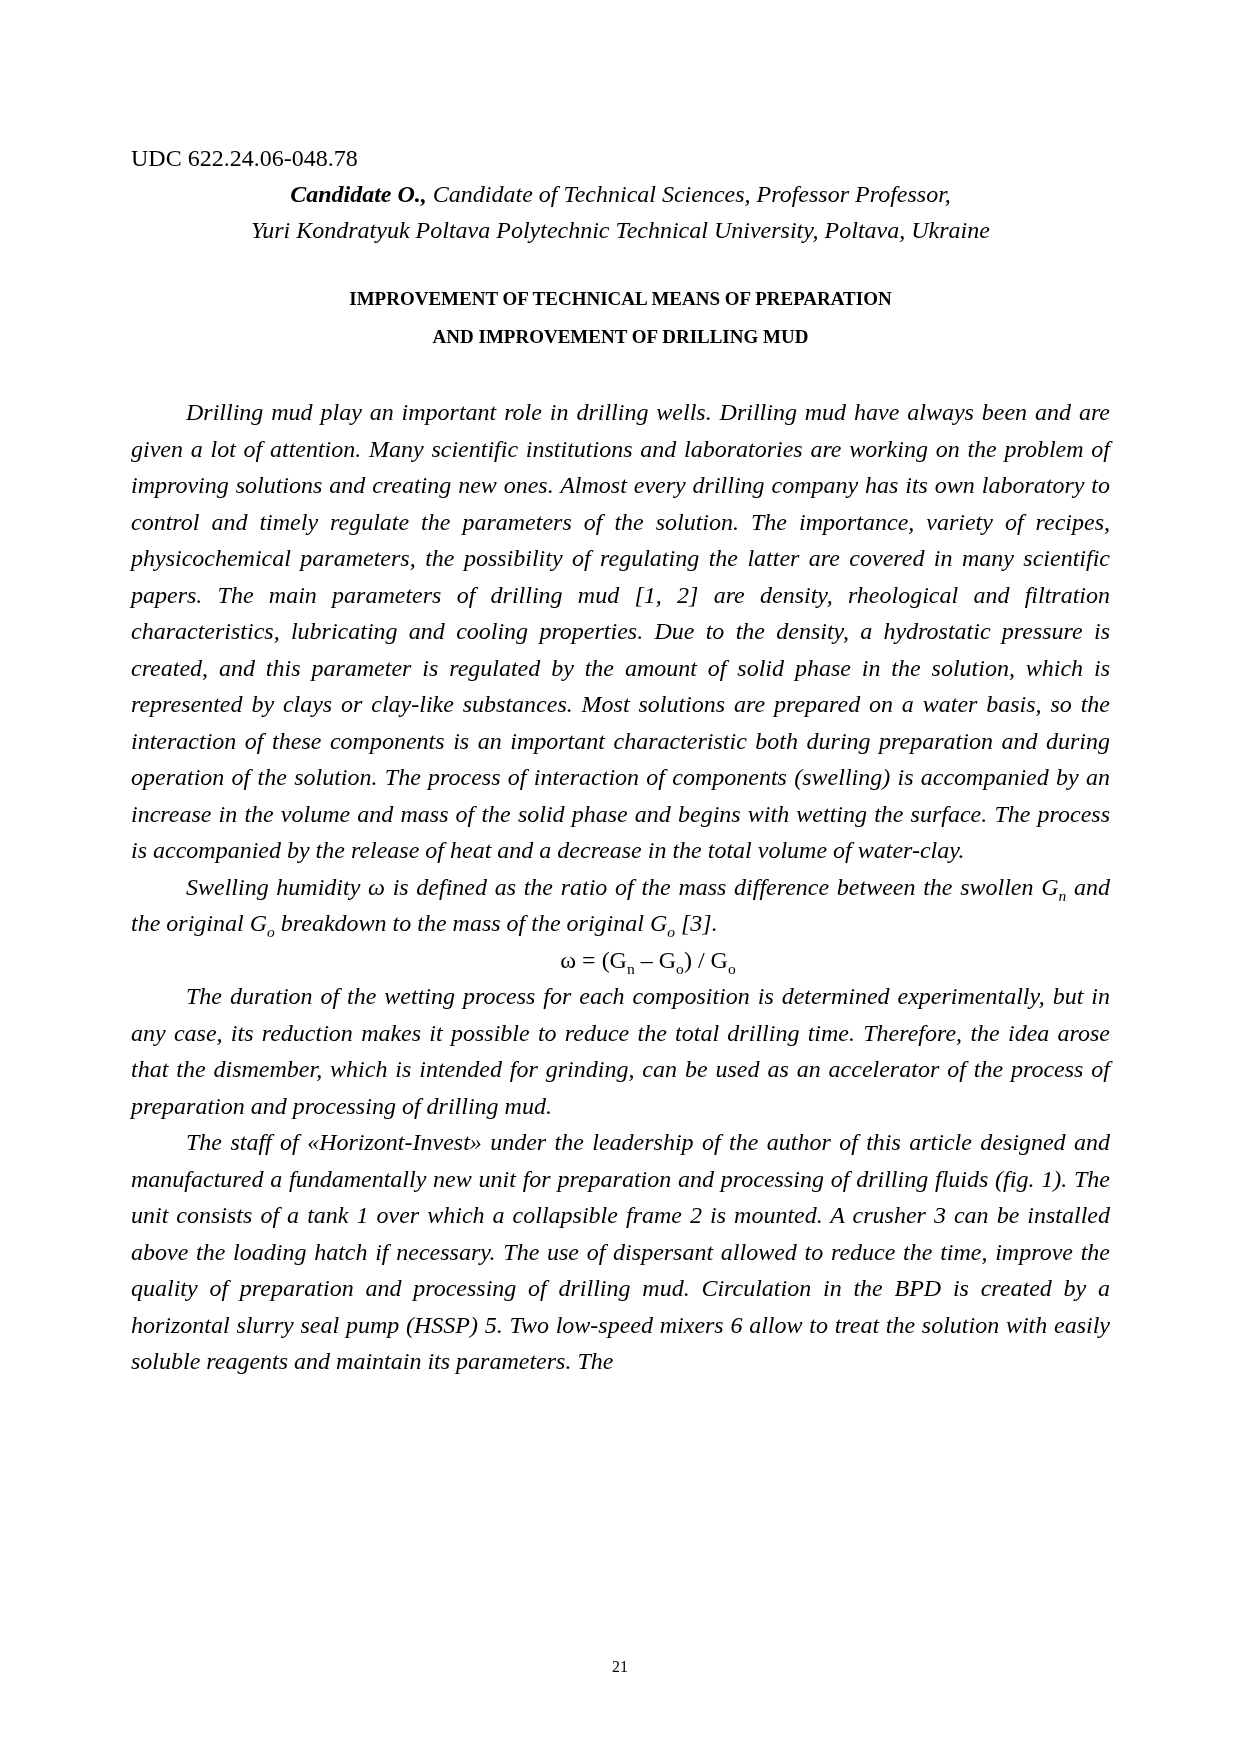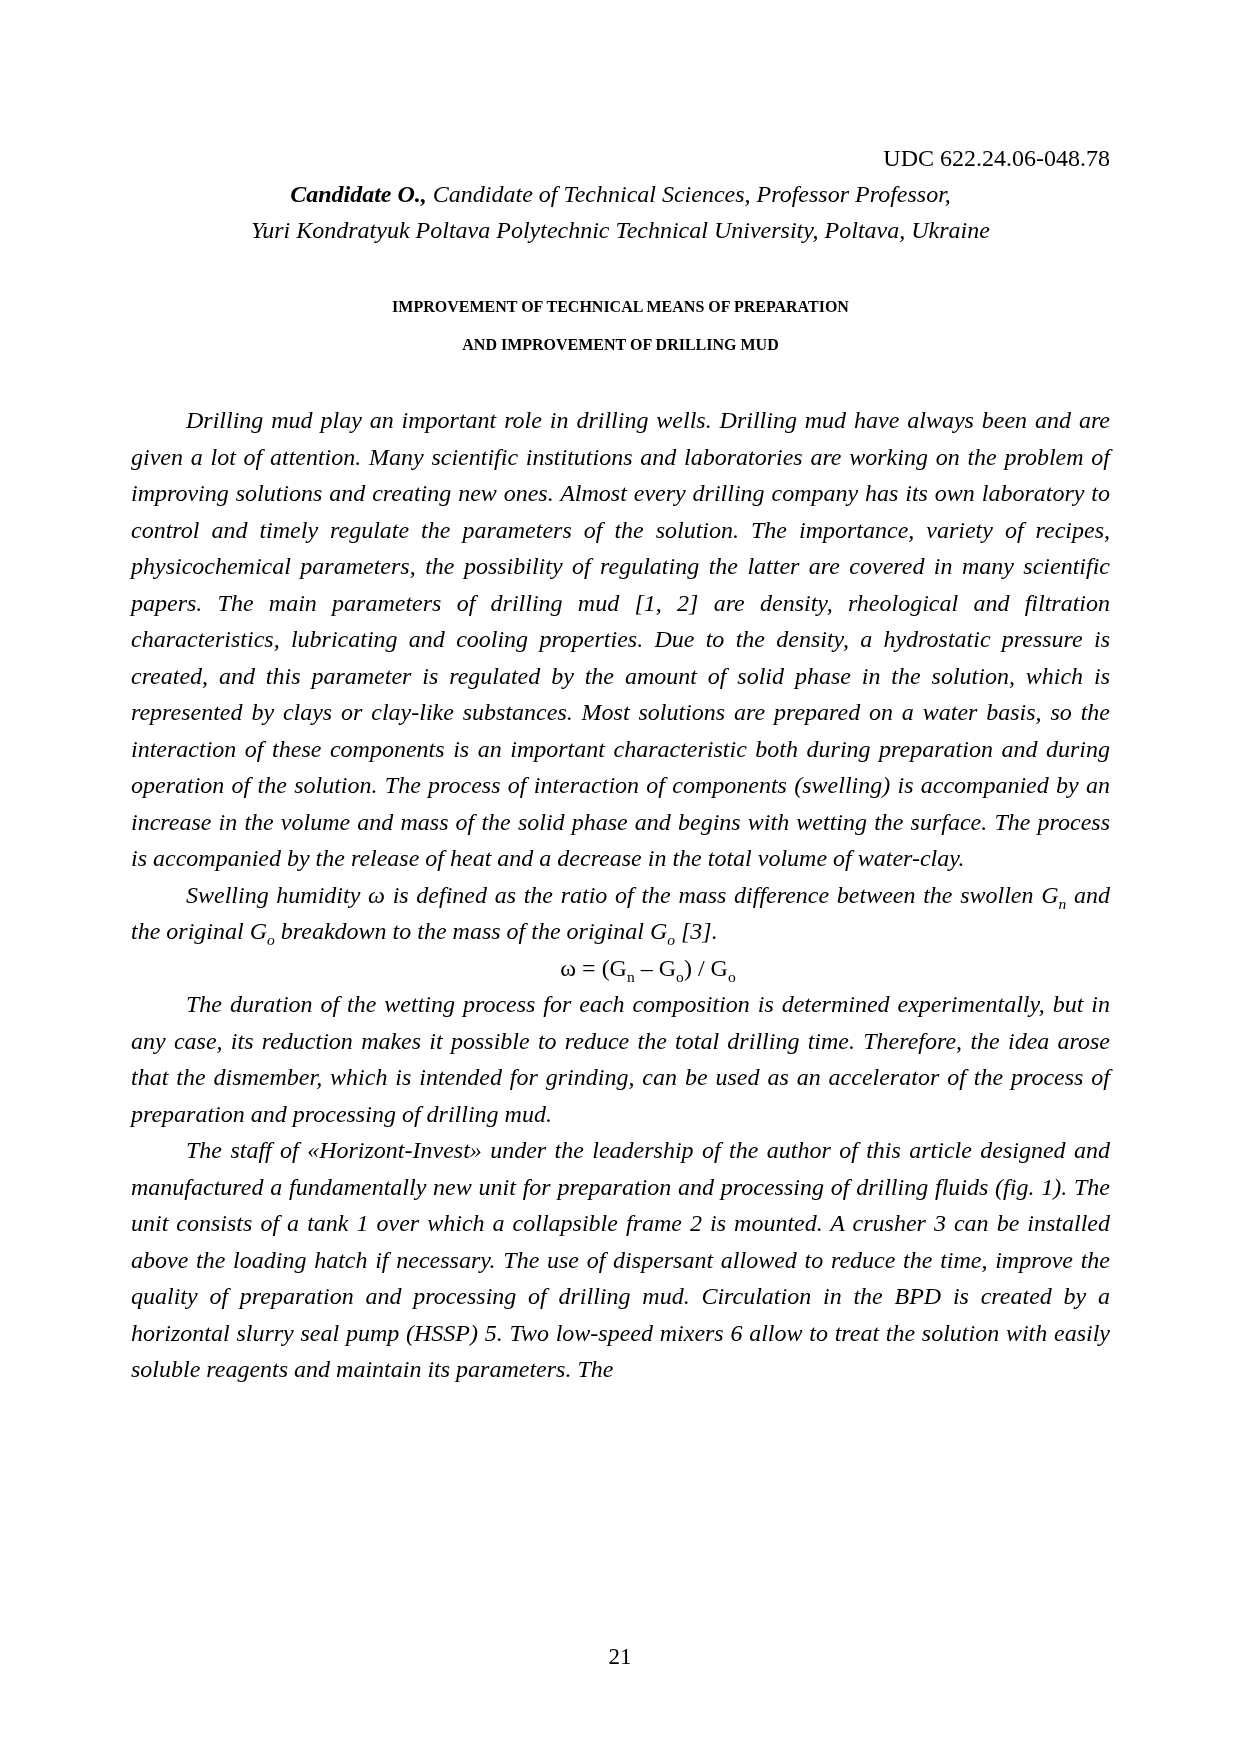--- a/index.html
+++ b/index.html
@@ -10,39 +10,39 @@
     height: 1754px;
     margin: 0 auto;
     background: #ffffff;
     color: #000000;
     font-family: "Liberation Serif", "DejaVu Serif", serif;
     font-size: 24px;
     padding: 140px 130px 0 131px;
     overflow: hidden;
   }
   .udc {
-    text-align: right;
+    text-align: left;
     line-height: 36px;
   }
   .author-line {
     text-align: center;
     font-style: italic;
     line-height: 36px;
   }
   .author-name {
     font-weight: bold;
   }
   .affiliation {
     text-align: center;
     font-style: italic;
     line-height: 36px;
   }
   .title {
-    margin-top: 40px;
-    font-size: 16px;
+    margin-top: 32px;
+    font-size: 19px;
     font-weight: bold;
     text-align: center;
     line-height: 38px;
   }
   .content {
     margin-top: 38px;
   }
   p.body {
     text-align: justify;
     text-indent: 55px;
@@ -55,23 +55,23 @@
     line-height: 36.5px;
   }
   sub {
     font-size: 0.65em;
     line-height: 0;
   }
   .page-number {
     position: absolute;
     left: 0;
     right: 0;
-    bottom: 84px;
+    bottom: 78px;
     text-align: center;
-    font-size: 23px;
+    font-size: 16px;
   }
 </style>
 </head>
 <body>
 
 <div class="page">
 
   <div class="udc">UDC 622.24.06-048.78</div>
 
   <div class="author-line">

